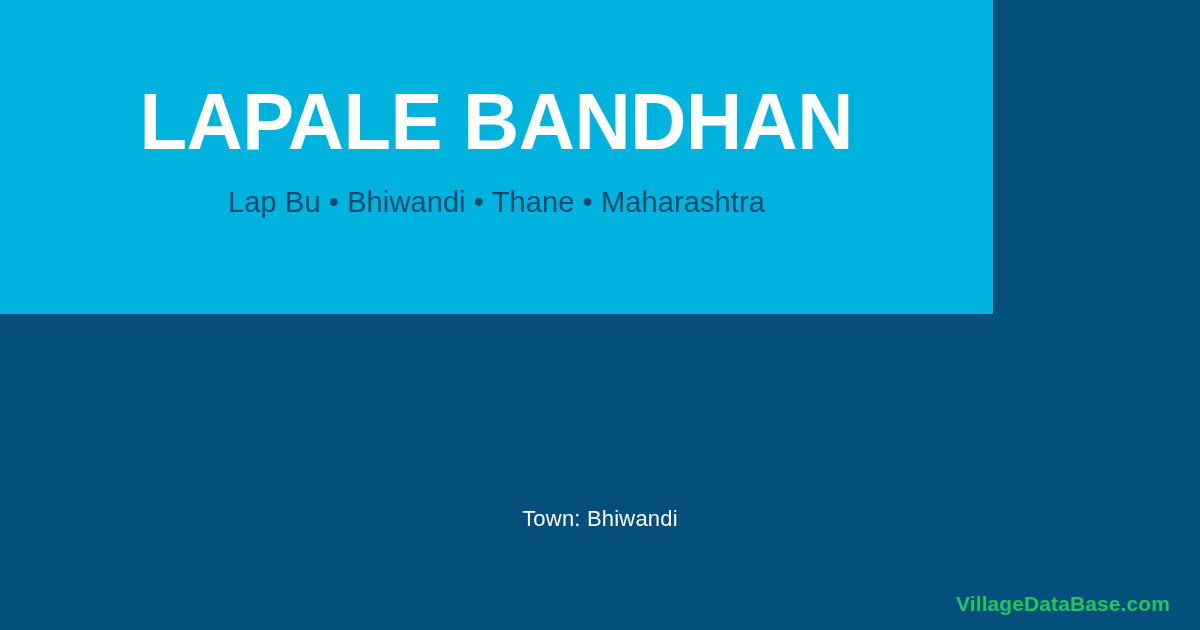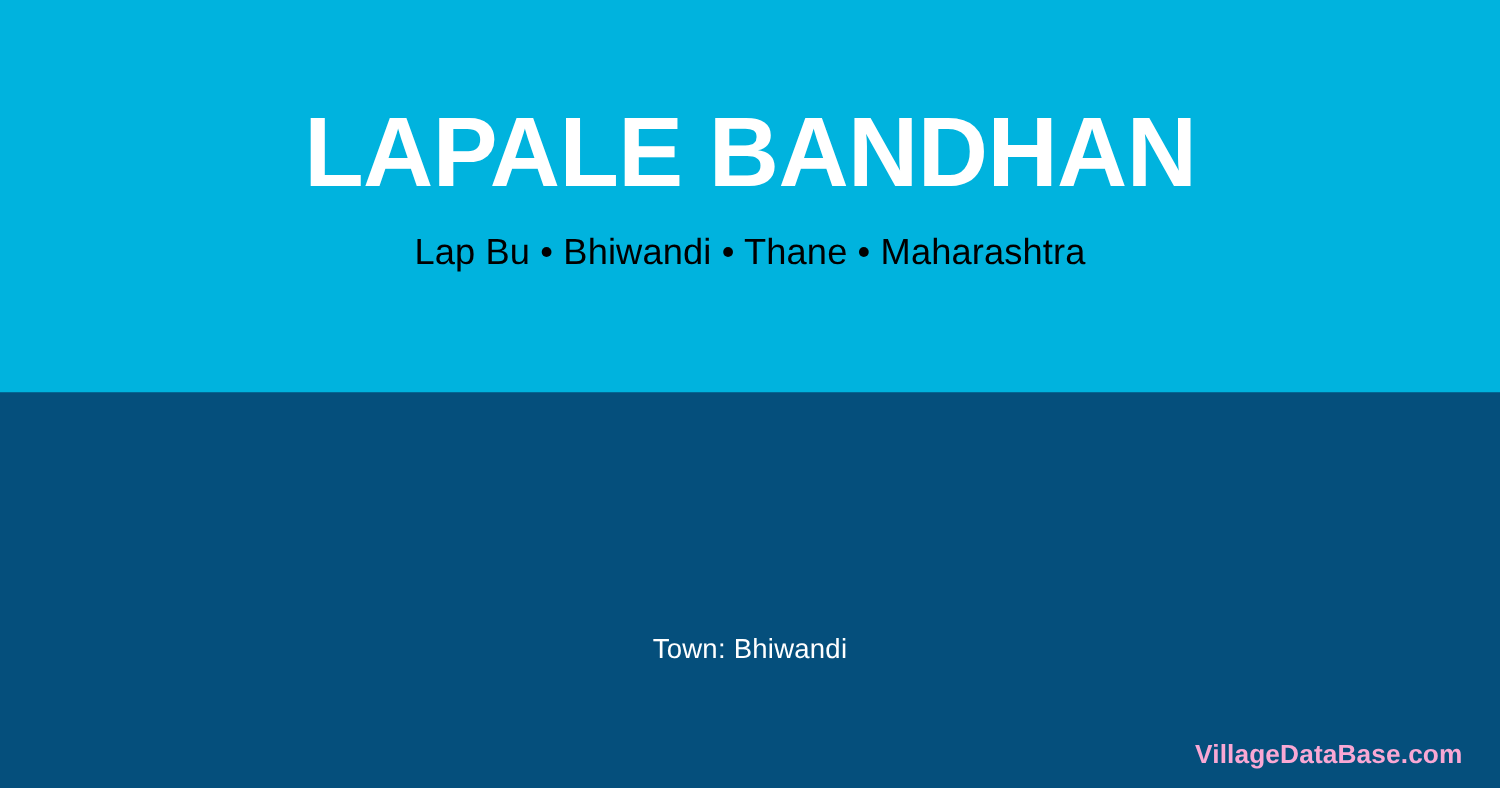--- a/index.html
+++ b/index.html
@@ -20,21 +20,21 @@
     position: relative;
     width: 1200px;
     height: 630px;
     display: flex;
     flex-direction: column;
   }
 
   
   .hero {
     position: relative;
-    width: 1200px;
+    width: 993px;
     height: 314px;
     background: #00b3de;
     box-sizing: border-box;
     display: flex;
     flex-direction: column;
     align-items: center;
     justify-content: flex-start;
     padding-top: 82px;
   }
 
@@ -108,24 +108,24 @@
     user-select: none;
   }
 </style>
 </head>
 <body style="background: rgb(5, 79, 124);">
 
 <div class="card">
 
   <header class="hero" style="background: rgb(0, 179, 222);">
     <h1 class="hero-title" style="color: rgb(255, 255, 255);">LAPALE BANDHAN</h1>
-    <p class="hero-subtitle" style="color: #000000;">Lap Bu • Bhiwandi • Thane • Maharashtra</p>
+    <p class="hero-subtitle" style="color: #0c4a6e;">Lap Bu • Bhiwandi • Thane • Maharashtra</p>
   </header>
 
   <section class="panel" style="background: rgb(5, 79, 124);">
     <div class="panel-body">
       <p class="panel-line" style="color: rgb(255, 255, 255);">Town: Bhiwandi</p>
     </div>
 
-    <div class="watermark" style="color: #f9a8d4;">VillageDataBase.com</div>
+    <div class="watermark" style="color: #22c55e;">VillageDataBase.com</div>
   </section>
 
 </div>
 
 </body></html>

